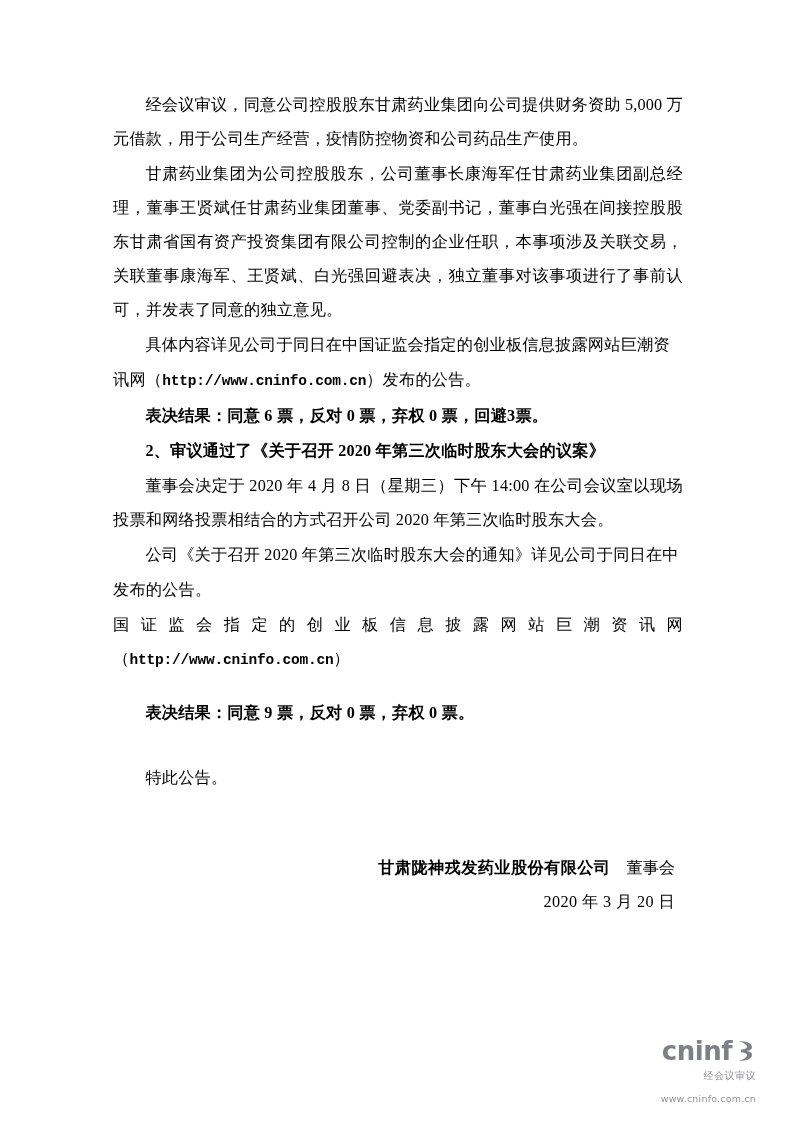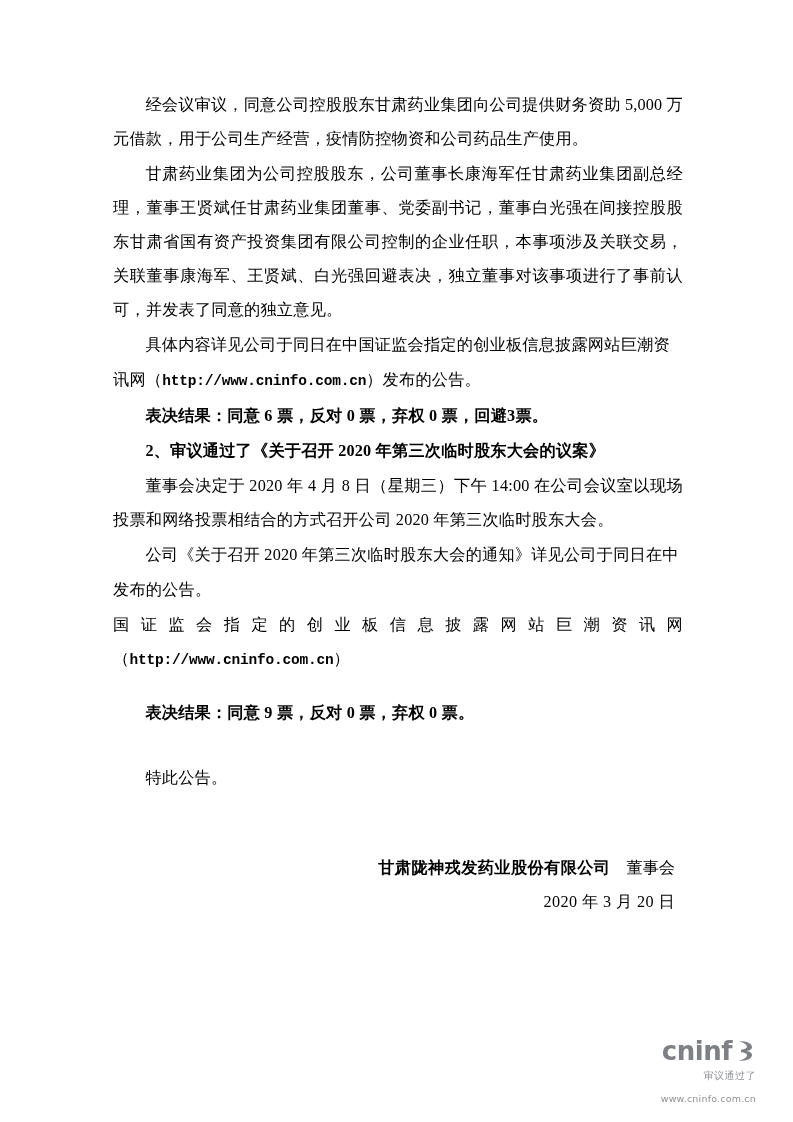--- a/index.html
+++ b/index.html
@@ -160,17 +160,17 @@
 
   <div class="footer-logo">
     <div class="logo-row">
       <span class="logo-text">cninf</span>
       <span class="logo-mark">
         <svg width="22" height="24" viewBox="0 0 22 24" aria-hidden="true">
           <path d="M4 3 C14 3 18 6 18 9 C18 11.5 15 13 11 13 C15 13 18 14.5 18 17 C18 20 14 23 4 23 C10 21.5 13 19 13 17.2 C13 15.6 10.5 14.6 7 14.3 L7 11.7 C10.5 11.4 13 10.4 13 8.8 C13 7 10 4.5 4 3 Z" fill="#7d8186"></path>
         </svg>
       </span>
     </div>
-    <div class="logo-sub">审议通过了</div>
+    <div class="logo-sub">经会议审议</div>
     <div class="logo-url">www.cninfo.com.cn</div>
   </div>
 
 </div>
 
 </body></html>

